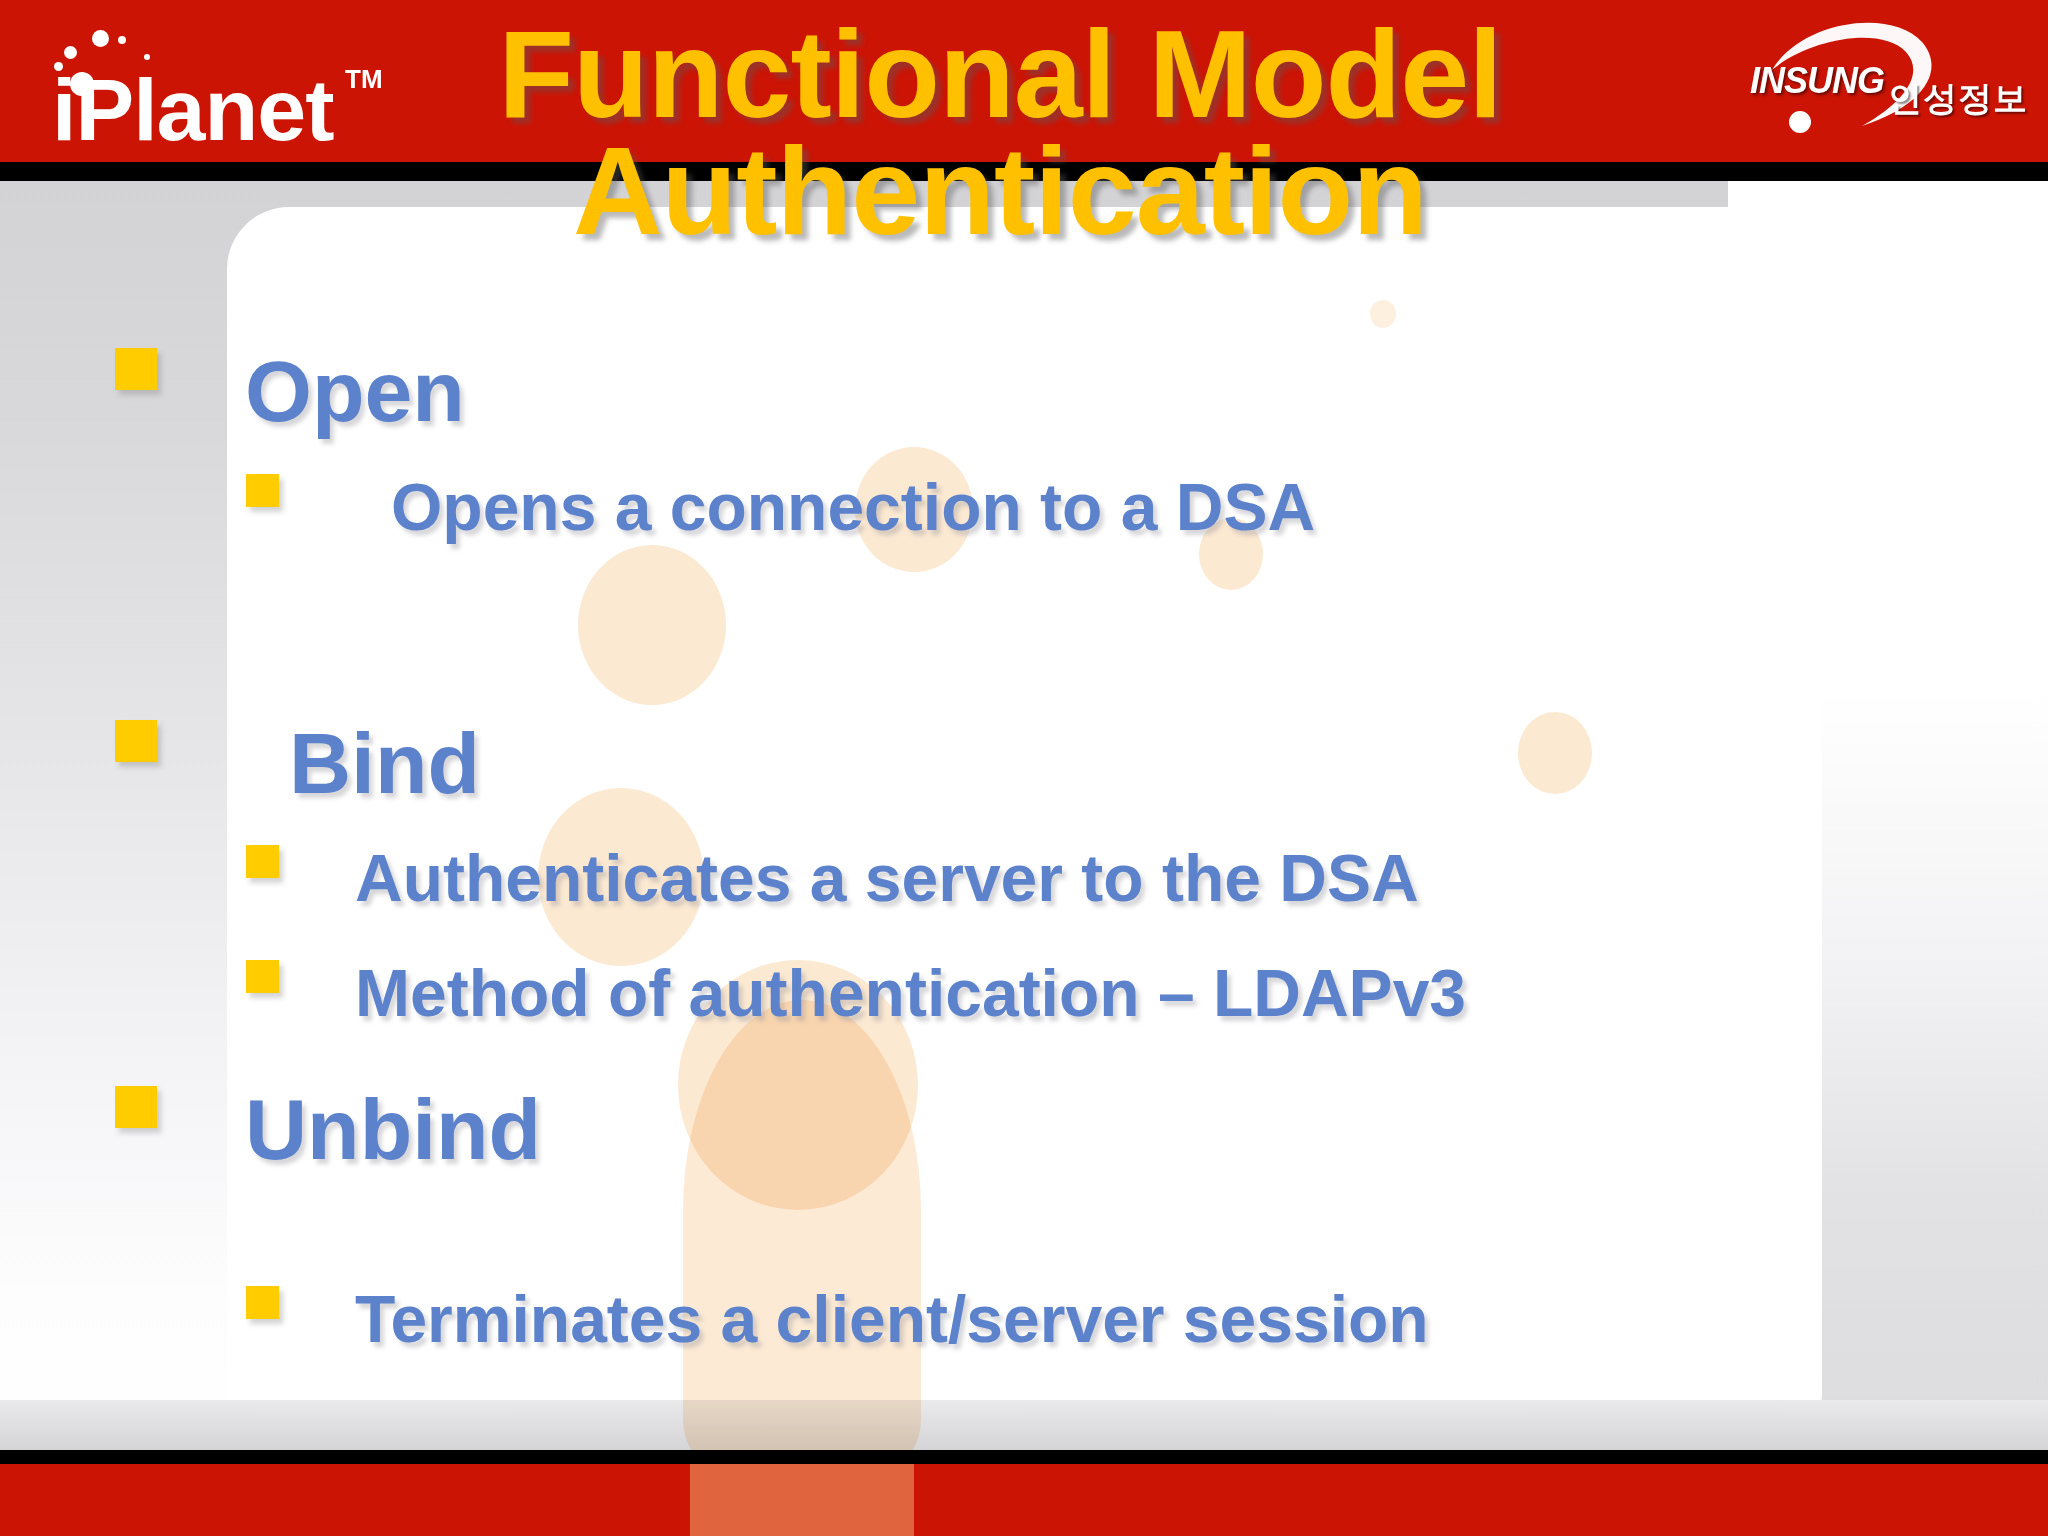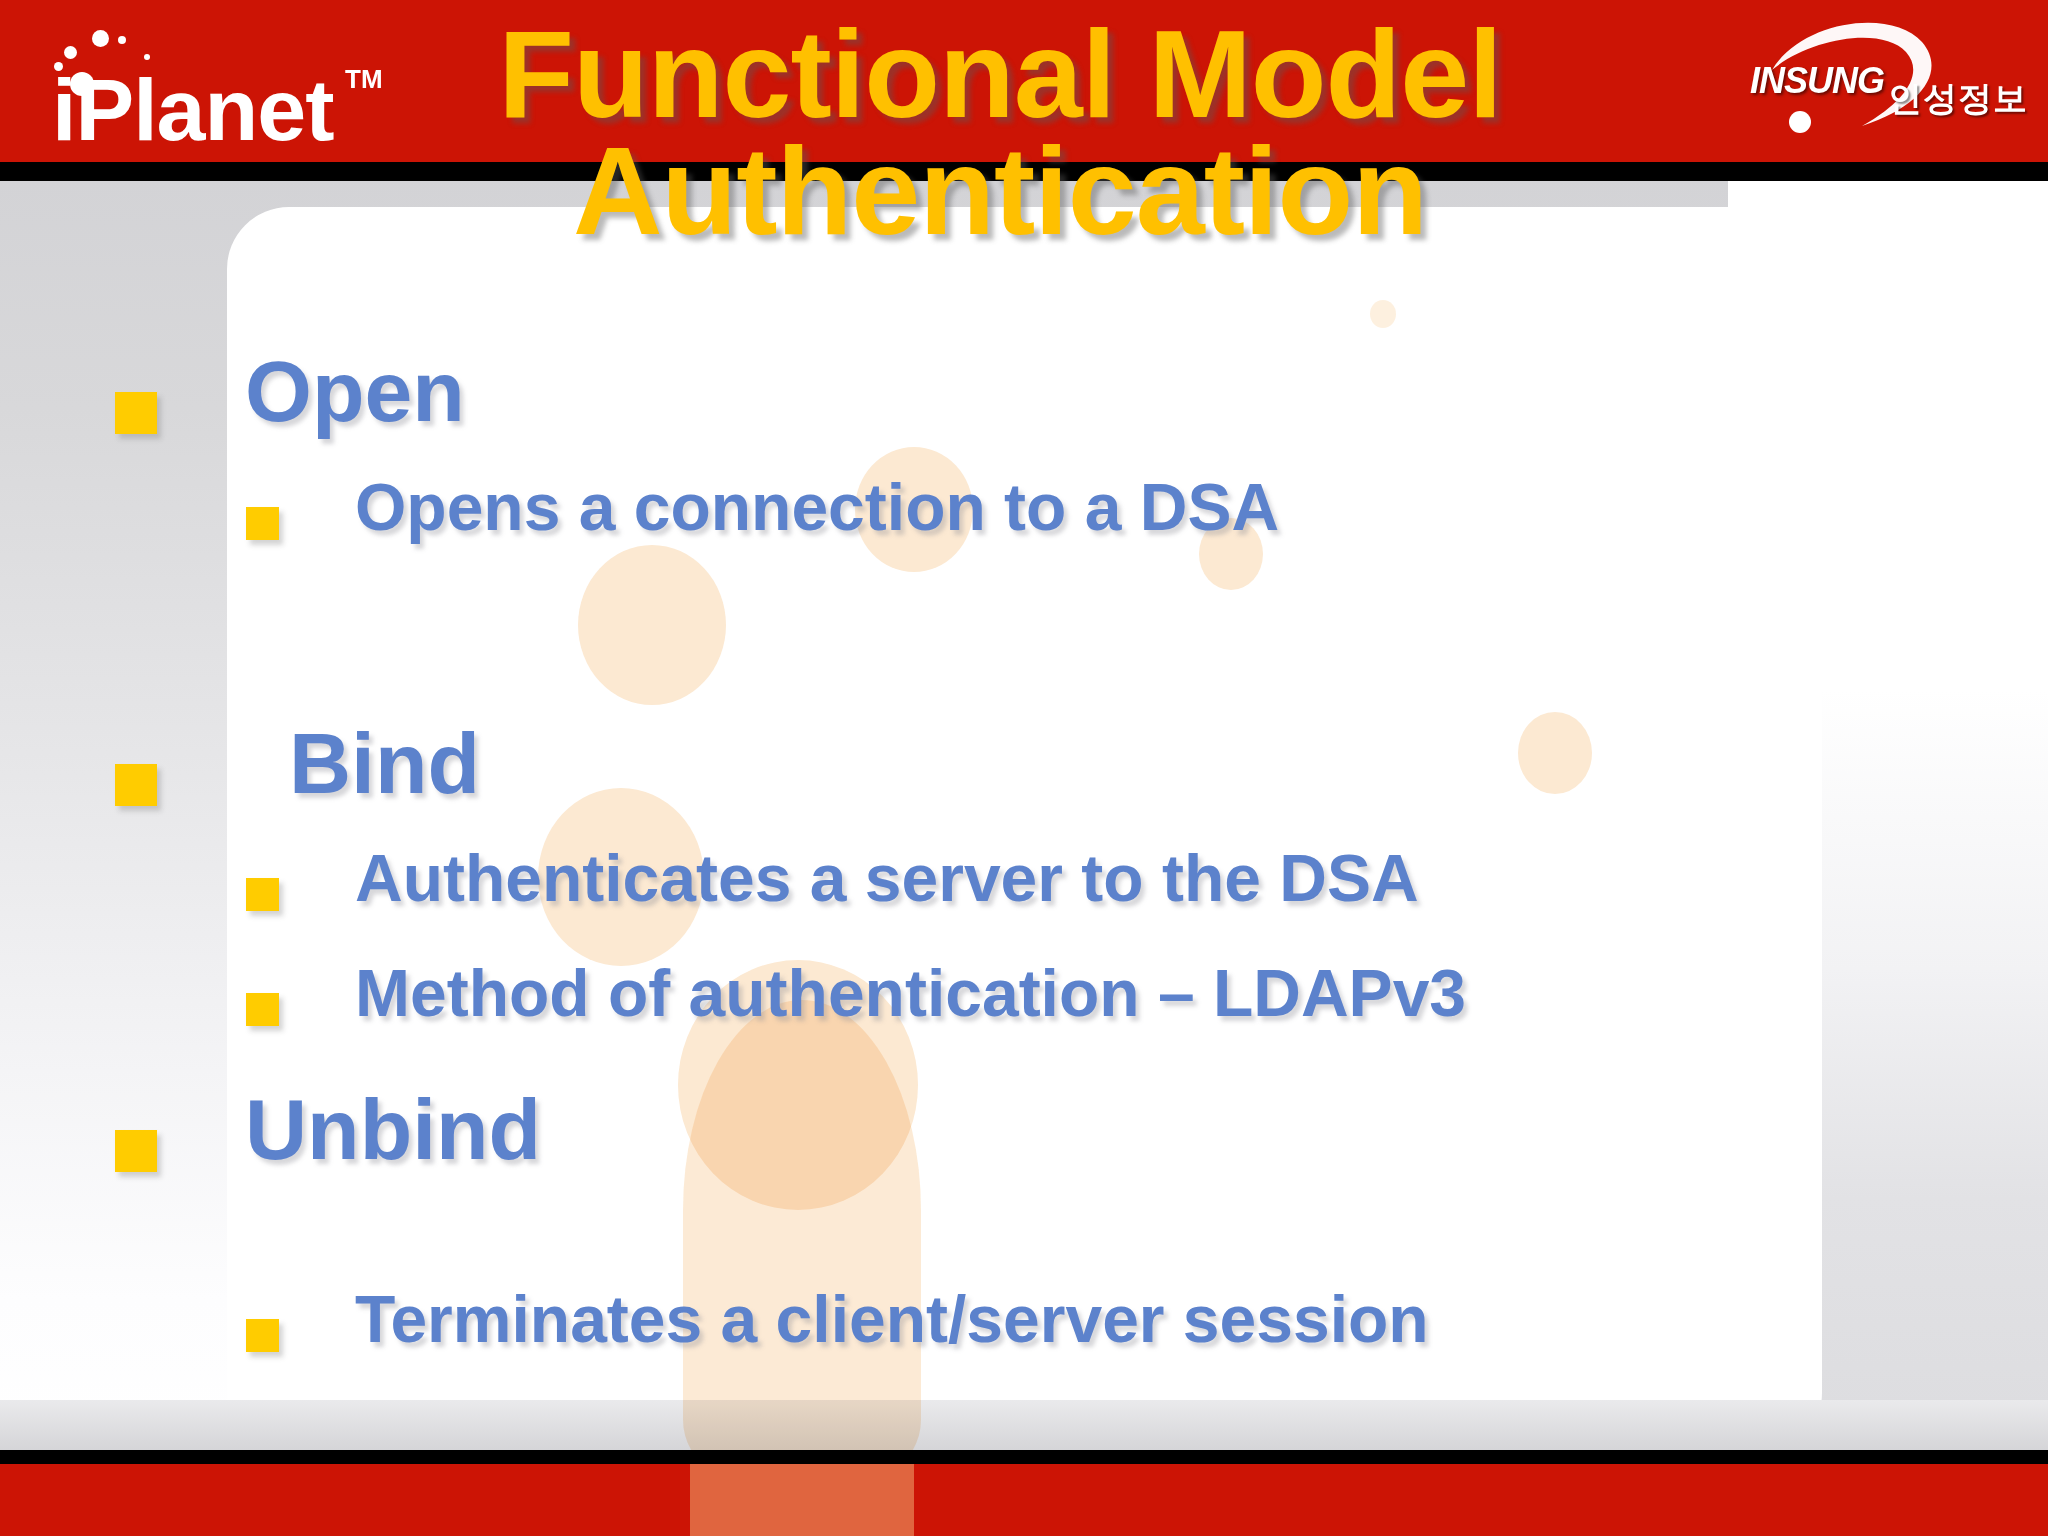--- a/index.html
+++ b/index.html
@@ -90,42 +90,42 @@
 
   
   .b-foot{
     position:absolute;left:683px;top:1000px;width:238px;height:500px;
     border-radius:50% 50% 46% 46%/42% 42% 16% 16%;
     background:#fce9d2;z-index:6;mix-blend-mode:multiply;opacity:.92;
   }
 
   
   .content{position:absolute;left:0;top:0;width:2048px;height:1536px;z-index:10;}
-  .row{position:absolute;display:flex;align-items:flex-end;}
+  .row{position:absolute;display:flex;align-items:flex-start;}
 
   .sq{
     background:#ffcc00;flex:none;
     box-shadow:4px 5px 5px rgba(120,120,120,.32);
   }
   .sq-l1{width:42px;height:42px;}
   .sq-l2{width:33px;height:33px;}
 
   .txt{
     color:#5c82cc;font-weight:bold;
     font-family:"Liberation Sans","DejaVu Sans",sans-serif;
     text-shadow:4px 5px 4px rgba(140,140,150,.35);
     white-space:nowrap;line-height:1;
   }
   .txt-l1{font-size:86px;}
   .txt-l2{font-size:66px;}
 
   
   .r-open      {left:115px;top:348px;}
   .r-open  .txt{margin-left:88px;}
-  .r-opens     {left:246px;top:474px;}
+  .r-opens     {left:246px;top:474px;gap:36px;}
   .r-opens .txt{margin-left:76px;}
 
   .r-bind      {left:115px;top:720px;gap:44px;}
   .r-bind  .txt{margin-left:88px;}
   .r-auth      {left:246px;top:845px;}
   .r-auth  .txt{margin-left:76px;}
   .r-meth      {left:246px;top:960px;}
   .r-meth  .txt{margin-left:76px;}
 
   .r-unbind     {left:115px;top:1086px;}

